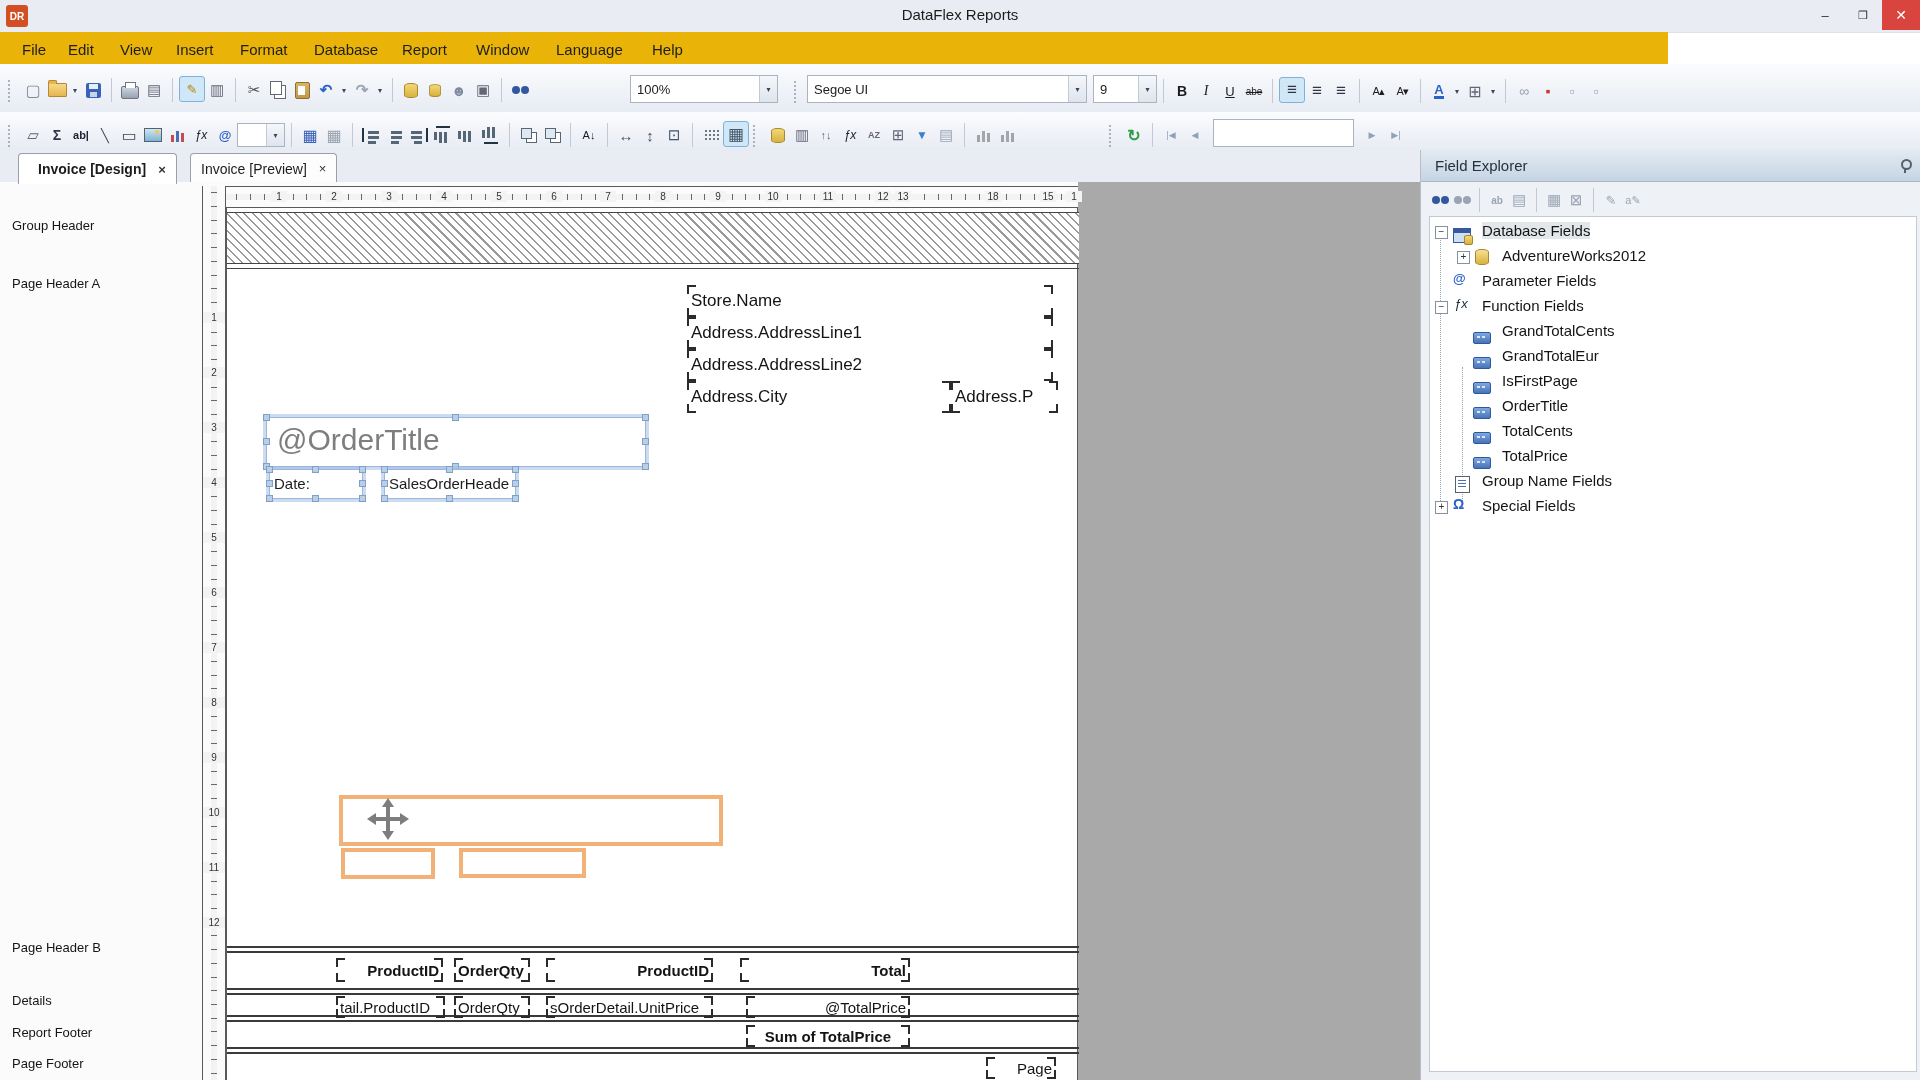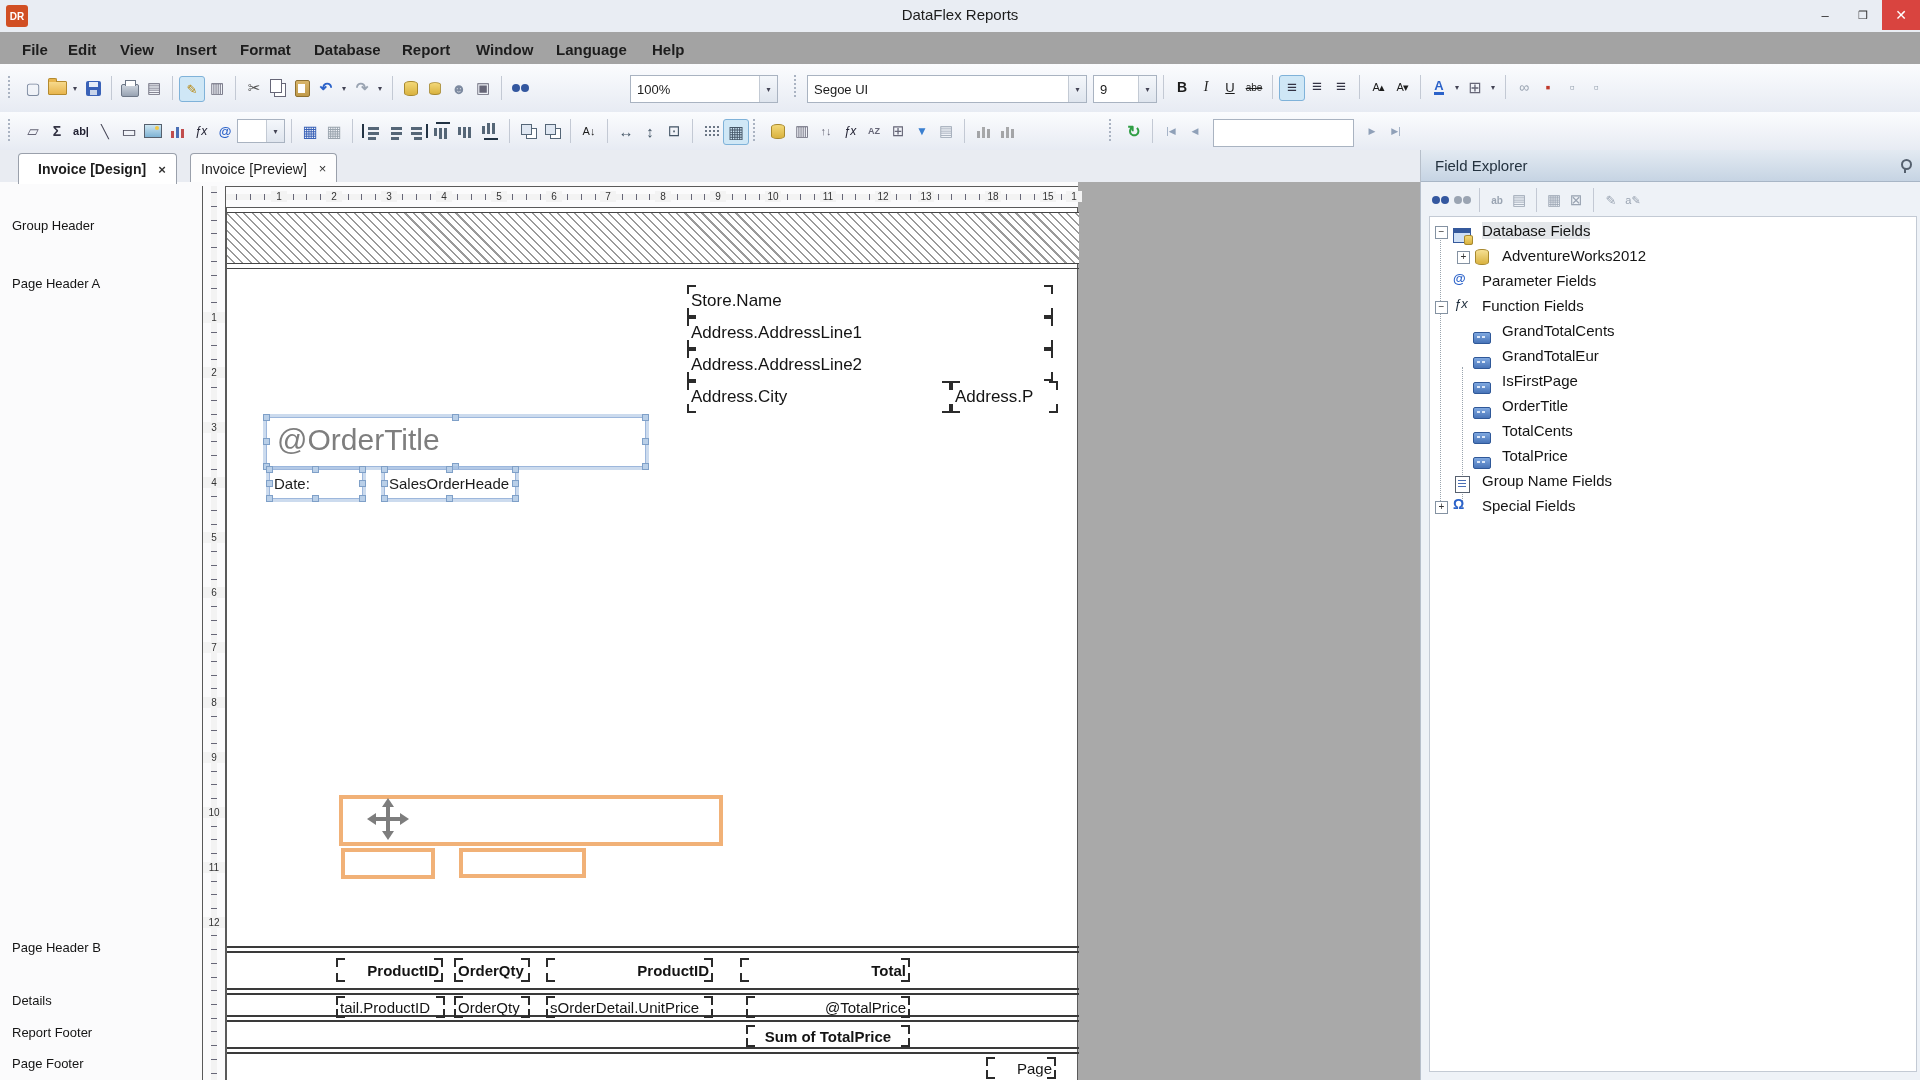--- a/index.html
+++ b/index.html
@@ -9,27 +9,27 @@
   
   .titlebar{position:absolute;left:0;top:0;width:1920px;height:32px;background:#e9edf3;border-bottom:1px solid #dde2ea;}
   .appicon{position:absolute;left:6px;top:5px;width:22px;height:22px;background:#d14f23;border-radius:3px;
            color:#fff;font-size:10px;font-weight:bold;display:flex;align-items:center;justify-content:center;}
   .wtitle{position:absolute;left:0;right:0;top:6px;text-align:center;font-size:15px;color:#1c1c1c;}
   .winbtn{position:absolute;top:0;height:30px;display:flex;align-items:center;justify-content:center;font-size:13px;color:#333;}
   .winbtn.min{left:1806px;width:38px;} .winbtn.max{left:1844px;width:38px;}
   .winbtn.close{left:1882px;width:38px;background:#d9443f;color:#fff;font-size:14px;}
   .winbtn.min::before{content:"–";} .winbtn.max::before{content:"❒";font-size:11px;} .winbtn.close::before{content:"✕";}
   
-  .menubar{position:absolute;left:0;top:32px;width:1920px;height:32px;background:#a3a3a3;border-bottom:1px solid #e2e6ee;font-weight:bold;}
+  .menubar{position:absolute;left:0;top:32px;width:1668px;height:32px;background:#eab308;border-bottom:1px solid #e2e6ee;}
   .grip{width:5px;height:22px;border-left:2px dotted #aab3c2;margin:0 6px 0 4px;}
   .menuitem{position:absolute;top:7px;font-size:15px;color:#1d1d1d;padding:2px 6px;cursor:default;}
   
   .tbar{position:absolute;left:0;width:1920px;background:linear-gradient(#fbfcfe,#e7ebf3);border-bottom:1px solid #d2d7e0;}
   #tb1{top:64px;height:48px;} #tb2{top:112px;height:38px;}
-  .tgroup{position:absolute;display:flex;align-items:flex-start;}
+  .tgroup{position:absolute;display:flex;align-items:flex-end;}
   .ti{width:24px;height:24px;display:flex;align-items:center;justify-content:center;font-size:14px;color:#556;
       border-radius:3px;position:relative;flex:0 0 auto;}
   .ti.hl{background:#cfe7f6;border:1px solid #7fb2d9;}
   .vsep{width:1px;height:24px;background:#c3c9d4;margin:0 6px;flex:0 0 auto;}
   .caretbtn{width:12px;height:24px;display:flex;align-items:center;justify-content:center;font-size:8px;color:#445;flex:0 0 auto;}
   .caretbtn::before{content:"▾";}
   .combo{height:26px;background:#fff;border:1px solid #a9b3c1;display:flex;align-items:center;font-size:13px;
          color:#1c1c1c;padding-left:6px;position:relative;flex:0 0 auto;}
   .combo .cv{flex:1;}
   .combo .ca{width:17px;height:100%;border-left:1px solid #c3cad4;background:linear-gradient(#f4f7fb,#dfe5ee);
@@ -458,21 +458,21 @@
       <span class="num" style="left:163px">3</span>
         <span class="num" style="left:218px">4</span>
       <span class="num" style="left:273px">5</span>
         <span class="num" style="left:328px">6</span>
       <span class="num" style="left:382px">7</span>
         <span class="num" style="left:437px">8</span>
       <span class="num" style="left:492px">9</span>
         <span class="num" style="left:547px">10</span>
       <span class="num" style="left:602px">11</span>
         <span class="num" style="left:657px">12</span>
-      <span class="num" style="left:700px">13</span>
+      <span class="num" style="left:677px">13</span>
         <span class="num" style="left:767px">18</span>
       <span class="num" style="left:822px">15</span>
         <span class="num" style="left:848px">1</span>
     </div>
     <div class="vruler">
       <span class="num" style="top:126px">1</span>
         <span class="num" style="top:181px">2</span>
       <span class="num" style="top:236px">3</span>
         <span class="num" style="top:291px">4</span>
       <span class="num" style="top:346px">5</span>

